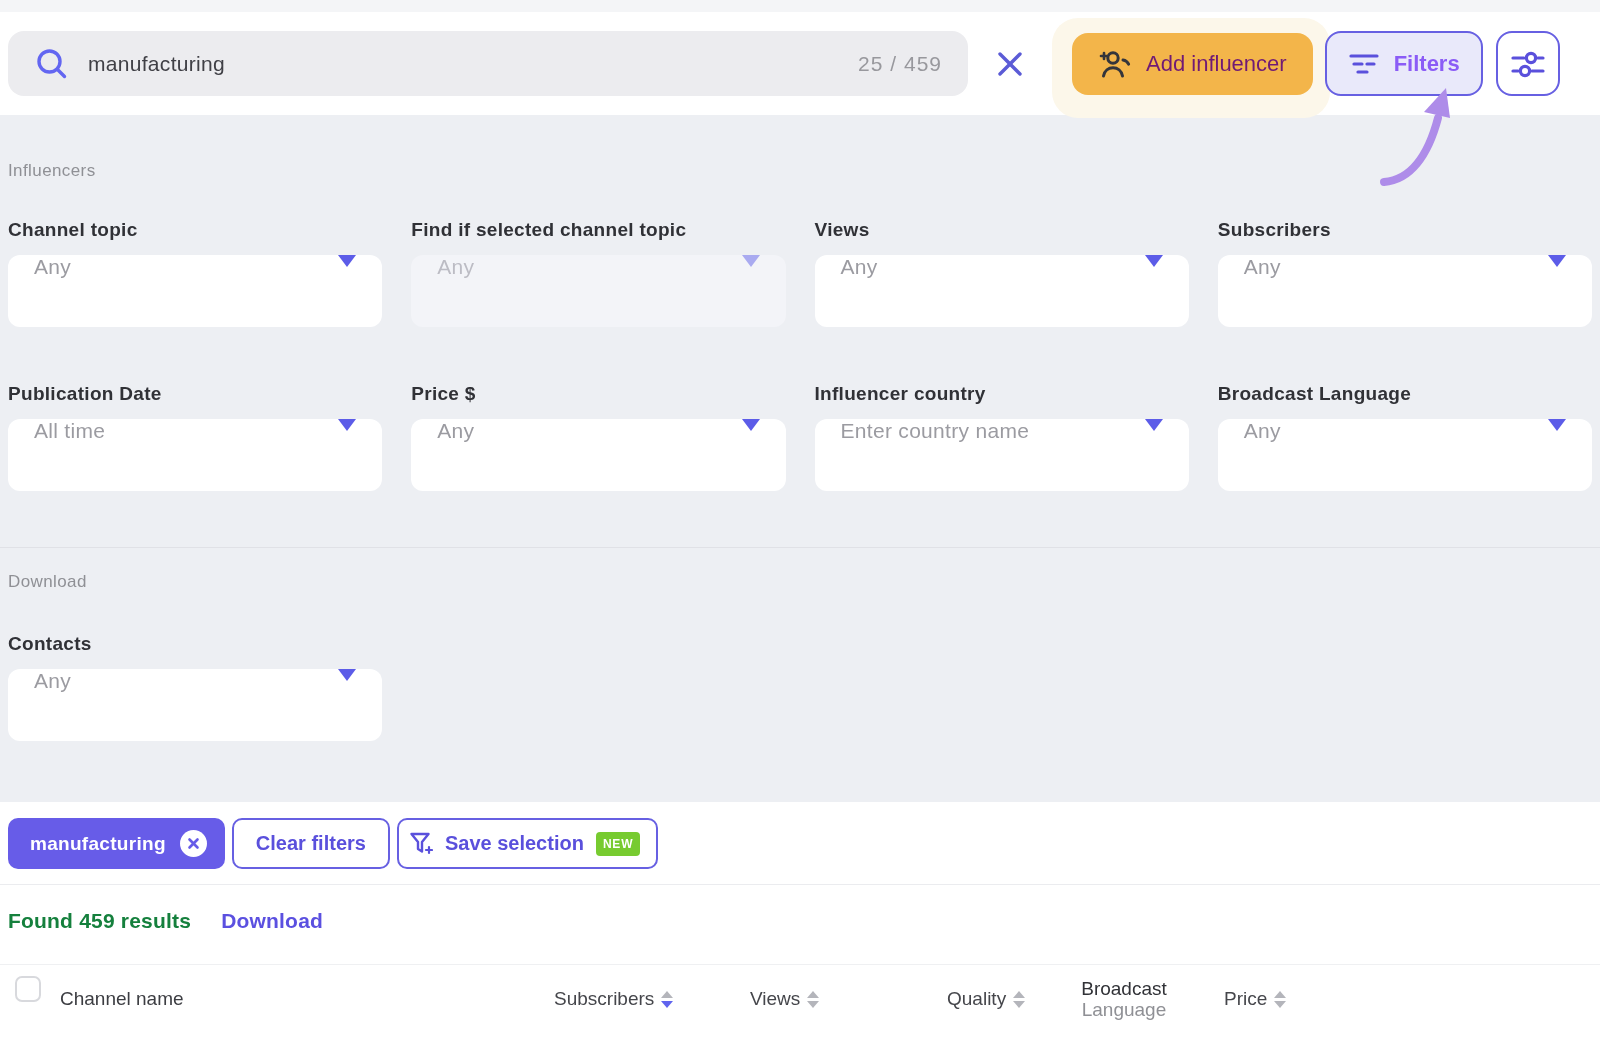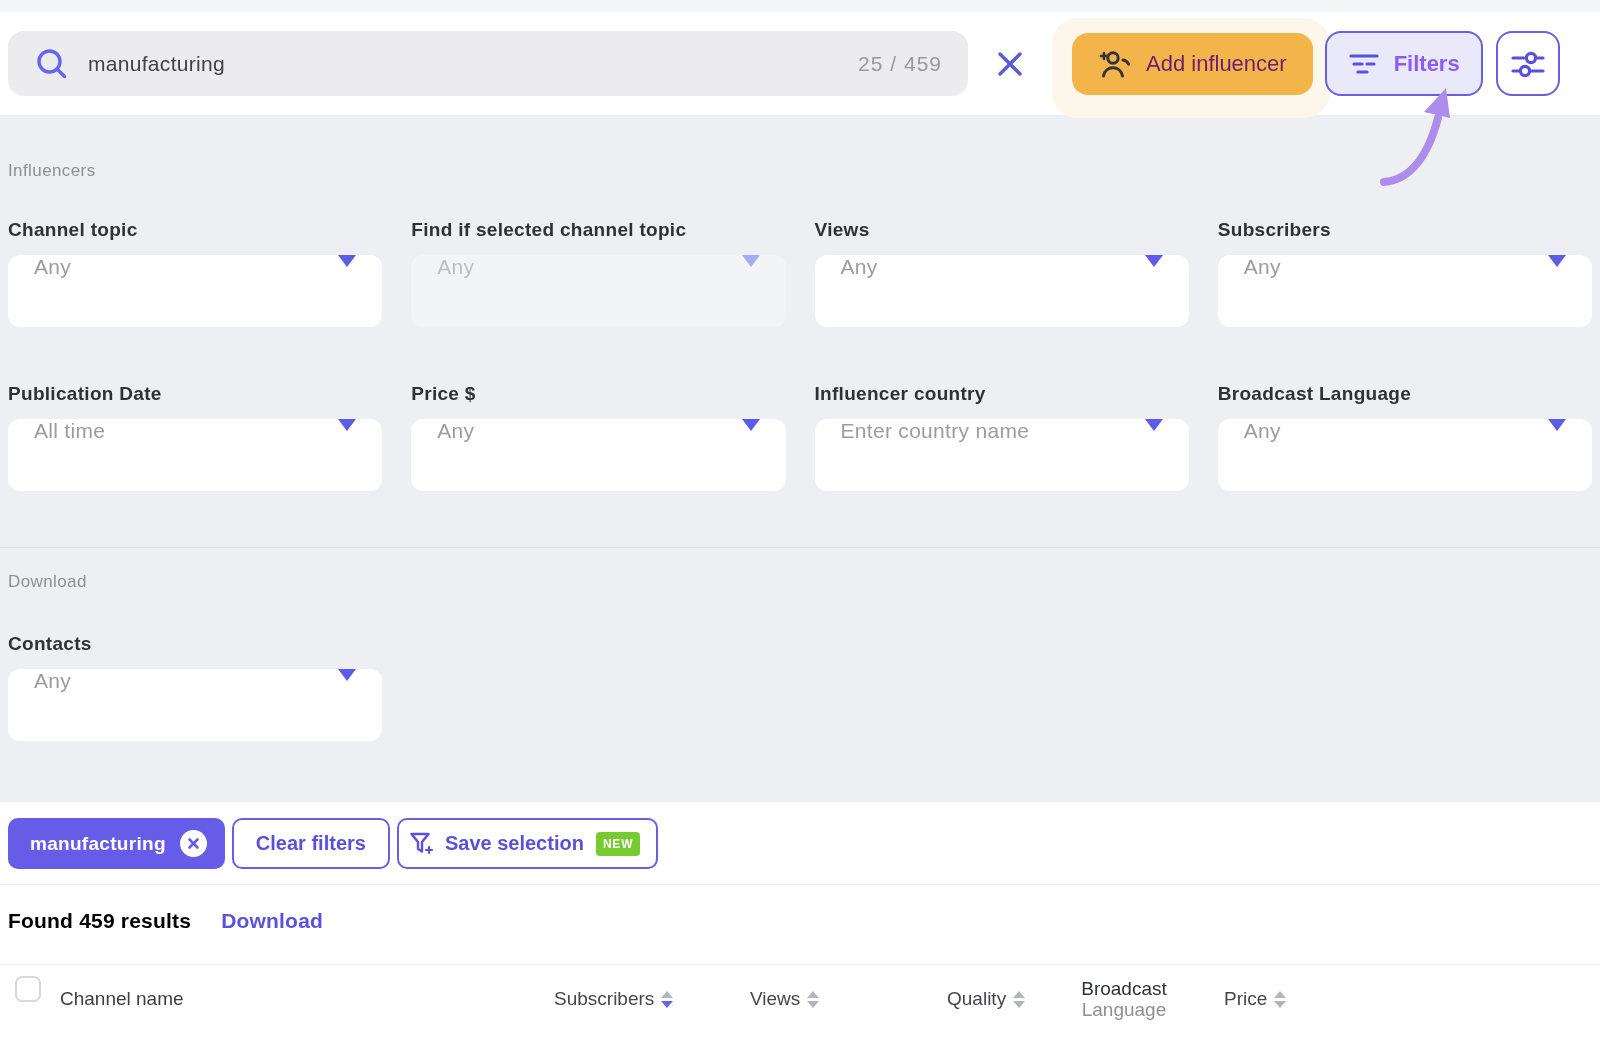--- a/index.html
+++ b/index.html
@@ -70,21 +70,21 @@
     border-radius:10px; padding:0 16px 0 10px; display:flex; align-items:center;
     gap:12px; font-size:20px; font-weight:700; color:#5a50dc; cursor:pointer;
     font-family:inherit; }
   .new-badge { background:#77cb30; color:#fff; font-size:12px; font-weight:700;
     letter-spacing:.8px; border-radius:4px; padding:5px 7px; }
   .row-divider { border:none; border-top:1px solid #ebecef; }
 
   
   .results-row { background:#fff; display:flex; align-items:center; gap:30px;
     padding:24px 8px 31px; }
-  .found-text { font-size:21px; font-weight:700; color:#000000; letter-spacing:.2px; }
+  .found-text { font-size:21px; font-weight:700; color:#15803d; letter-spacing:.2px; }
   .download-link { font-size:21px; font-weight:700; color:#5b50e0; cursor:pointer;
     letter-spacing:.2px; }
 
   
   .table-header { position:relative; background:#fff; height:107px;
     border-top:1px solid #eff0f2; }
   .checkbox { position:absolute; left:15px; top:11px; width:26px; height:26px;
     background:#fff; border:2px solid #d8d9dd; border-radius:7px; cursor:pointer; }
   .col { position:absolute; top:23px; font-size:19px; color:#45464b;
     display:flex; align-items:center; gap:7px; white-space:nowrap; }

